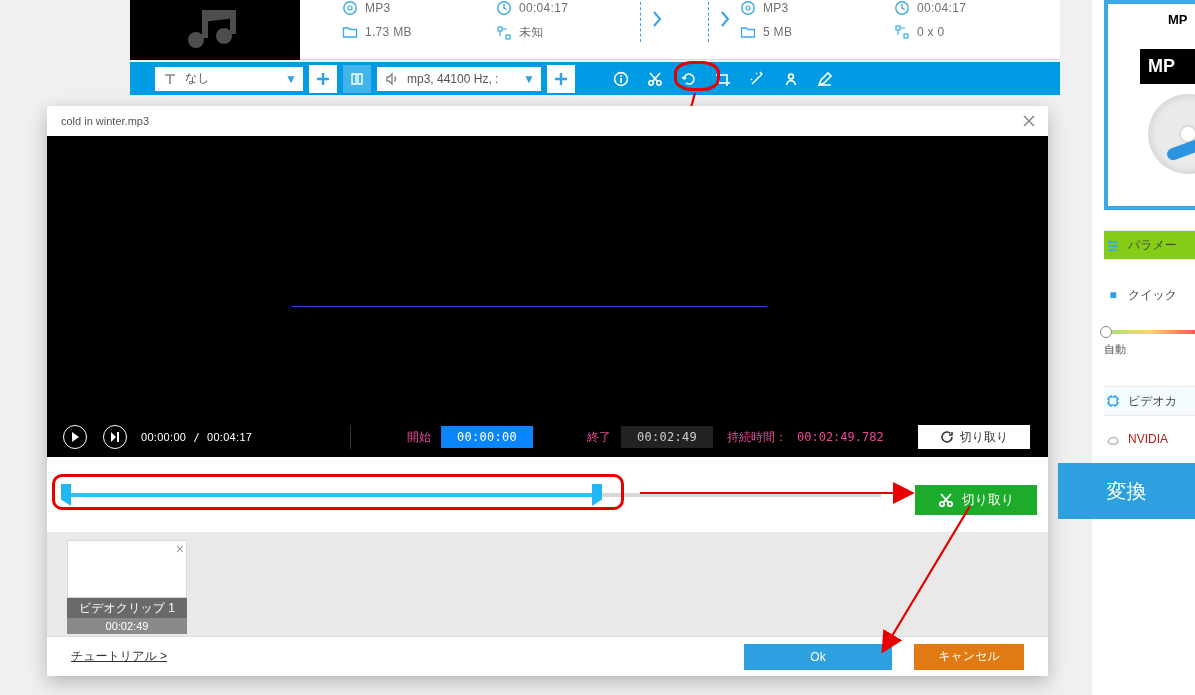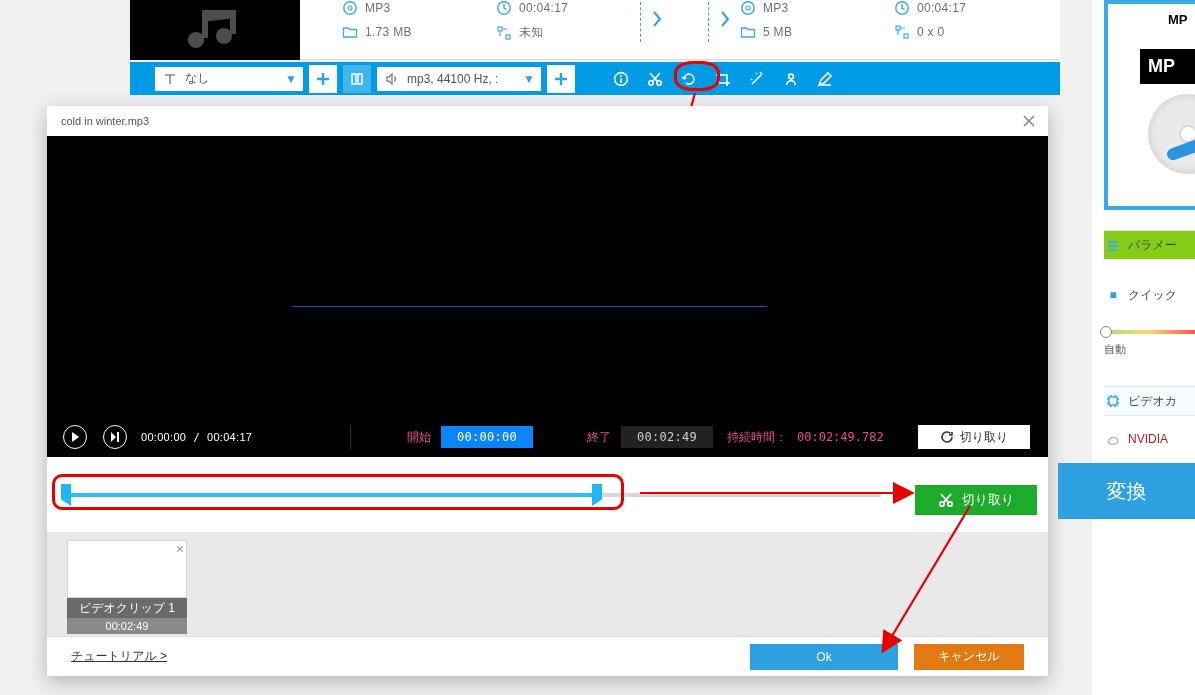--- a/index.html
+++ b/index.html
@@ -54,21 +54,21 @@
 
   .clips { position: absolute; left: 0; top: 426px; width: 1001px; height: 110px; background: #e9e9e9; }
   .clip { position: absolute; left: 20px; top: 8px; width: 120px; height: 94px; }
   .clip-thumb { width: 120px; height: 58px; background: #fff; border: 1px solid #d7d7d7; position: relative; }
   .clip-thumb .x { position: absolute; right: 2px; top: 0; color: #9a9a9a; font-size: 14px; cursor: pointer; }
   .clip-cap  { width: 120px; height: 20px; background: #6a6a6a; color: #fff; text-align: center; font-size: 12px; line-height: 20px; }
   .clip-sub  { width: 120px; height: 16px; background: #8a8a8a; color: #fff; text-align: center; font-size: 11px; line-height: 16px; }
 
   .footer { position: absolute; left: 0; bottom: 0; width: 1001px; height: 40px; border-top: 1px solid #e0e0e0; background: #fff; display: flex; align-items: center; padding: 0 24px; }
   .footer .tut { font-size: 12px; color: #333; text-decoration: underline; cursor: pointer; }
-  .footer .btn { width: 110px; height: 26px; margin-left: 16px; display: inline-flex; align-items: center; justify-content: center; font-size: 12px; color: #fff; cursor: pointer; }
+  .footer .btn { width: 110px; height: 26px; margin-left: 22px; display: inline-flex; align-items: center; justify-content: center; font-size: 12px; color: #fff; cursor: pointer; }
   .footer .btn.ok   { background: #2ea0df; margin-left: auto; width: 148px; }
   .footer .btn.cncl { background: #e27a13; }
 
   
   .right-strip { position: absolute; left: 1092px; top: 0; width: 103px; height: 695px; background: #fff; }
   .fmt-card { position: absolute; left: 12px; top: 0; width: 112px; height: 210px; border: 4px solid #3aa9e8; border-right: none; background: #fff; }
   .fmt-card .hdr { position: absolute; left: 60px; top: 8px; font-size: 13px; font-weight: bold; }
   .fmt-card .badge { position: absolute; left: 32px; top: 45px; width: 71px; height: 35px; background: #000; color: #fff; font-size: 18px; font-weight: bold; display: inline-flex; align-items: center; padding-left: 8px; }
   .rp-row { position: absolute; left: 12px; width: 91px; height: 30px; display: flex; align-items: center; gap: 6px; font-size: 12px; color: #444; border-top: 1px solid #e9e9e9; border-bottom: 1px solid #e9e9e9; }
   .rp-row .ic { width: 18px; height: 18px; display: inline-flex; align-items: center; justify-content: center; color: #3aa9e8; }

